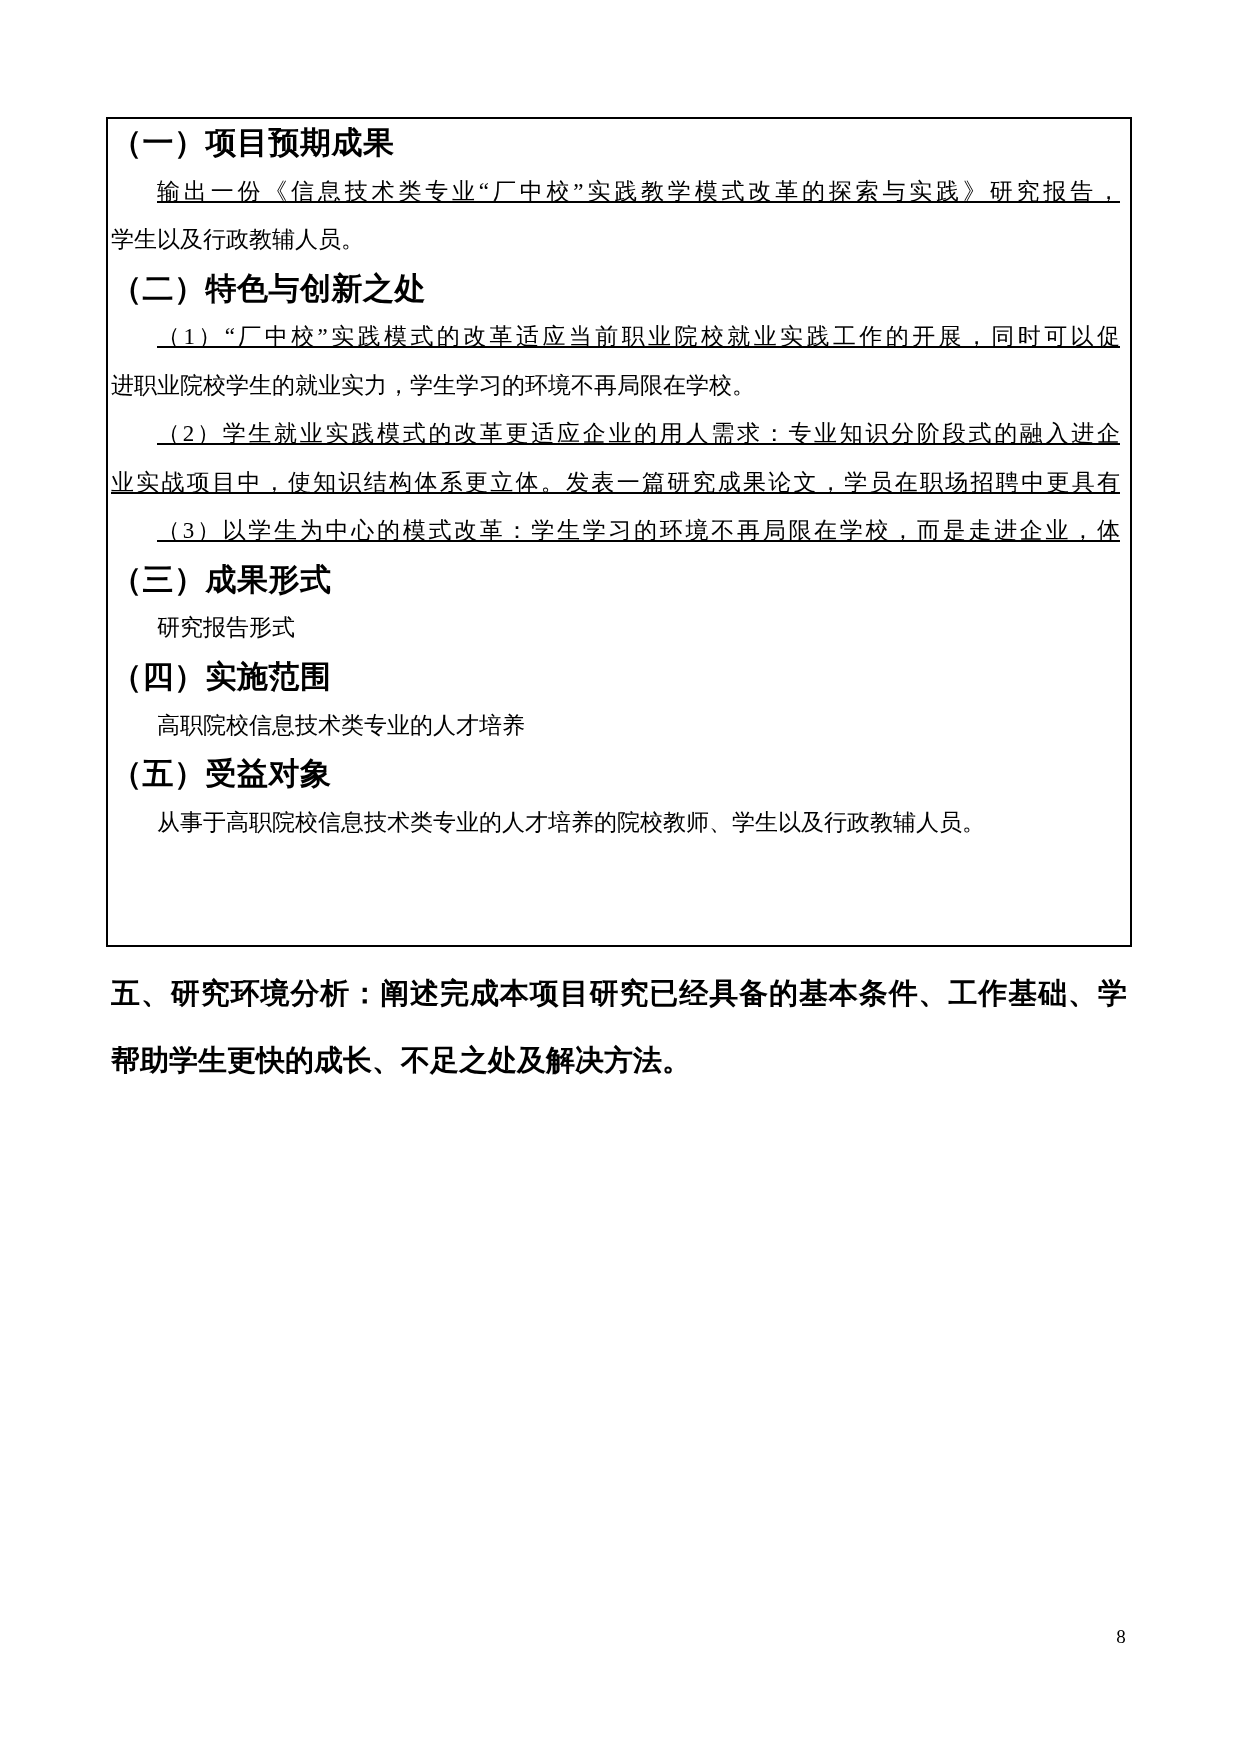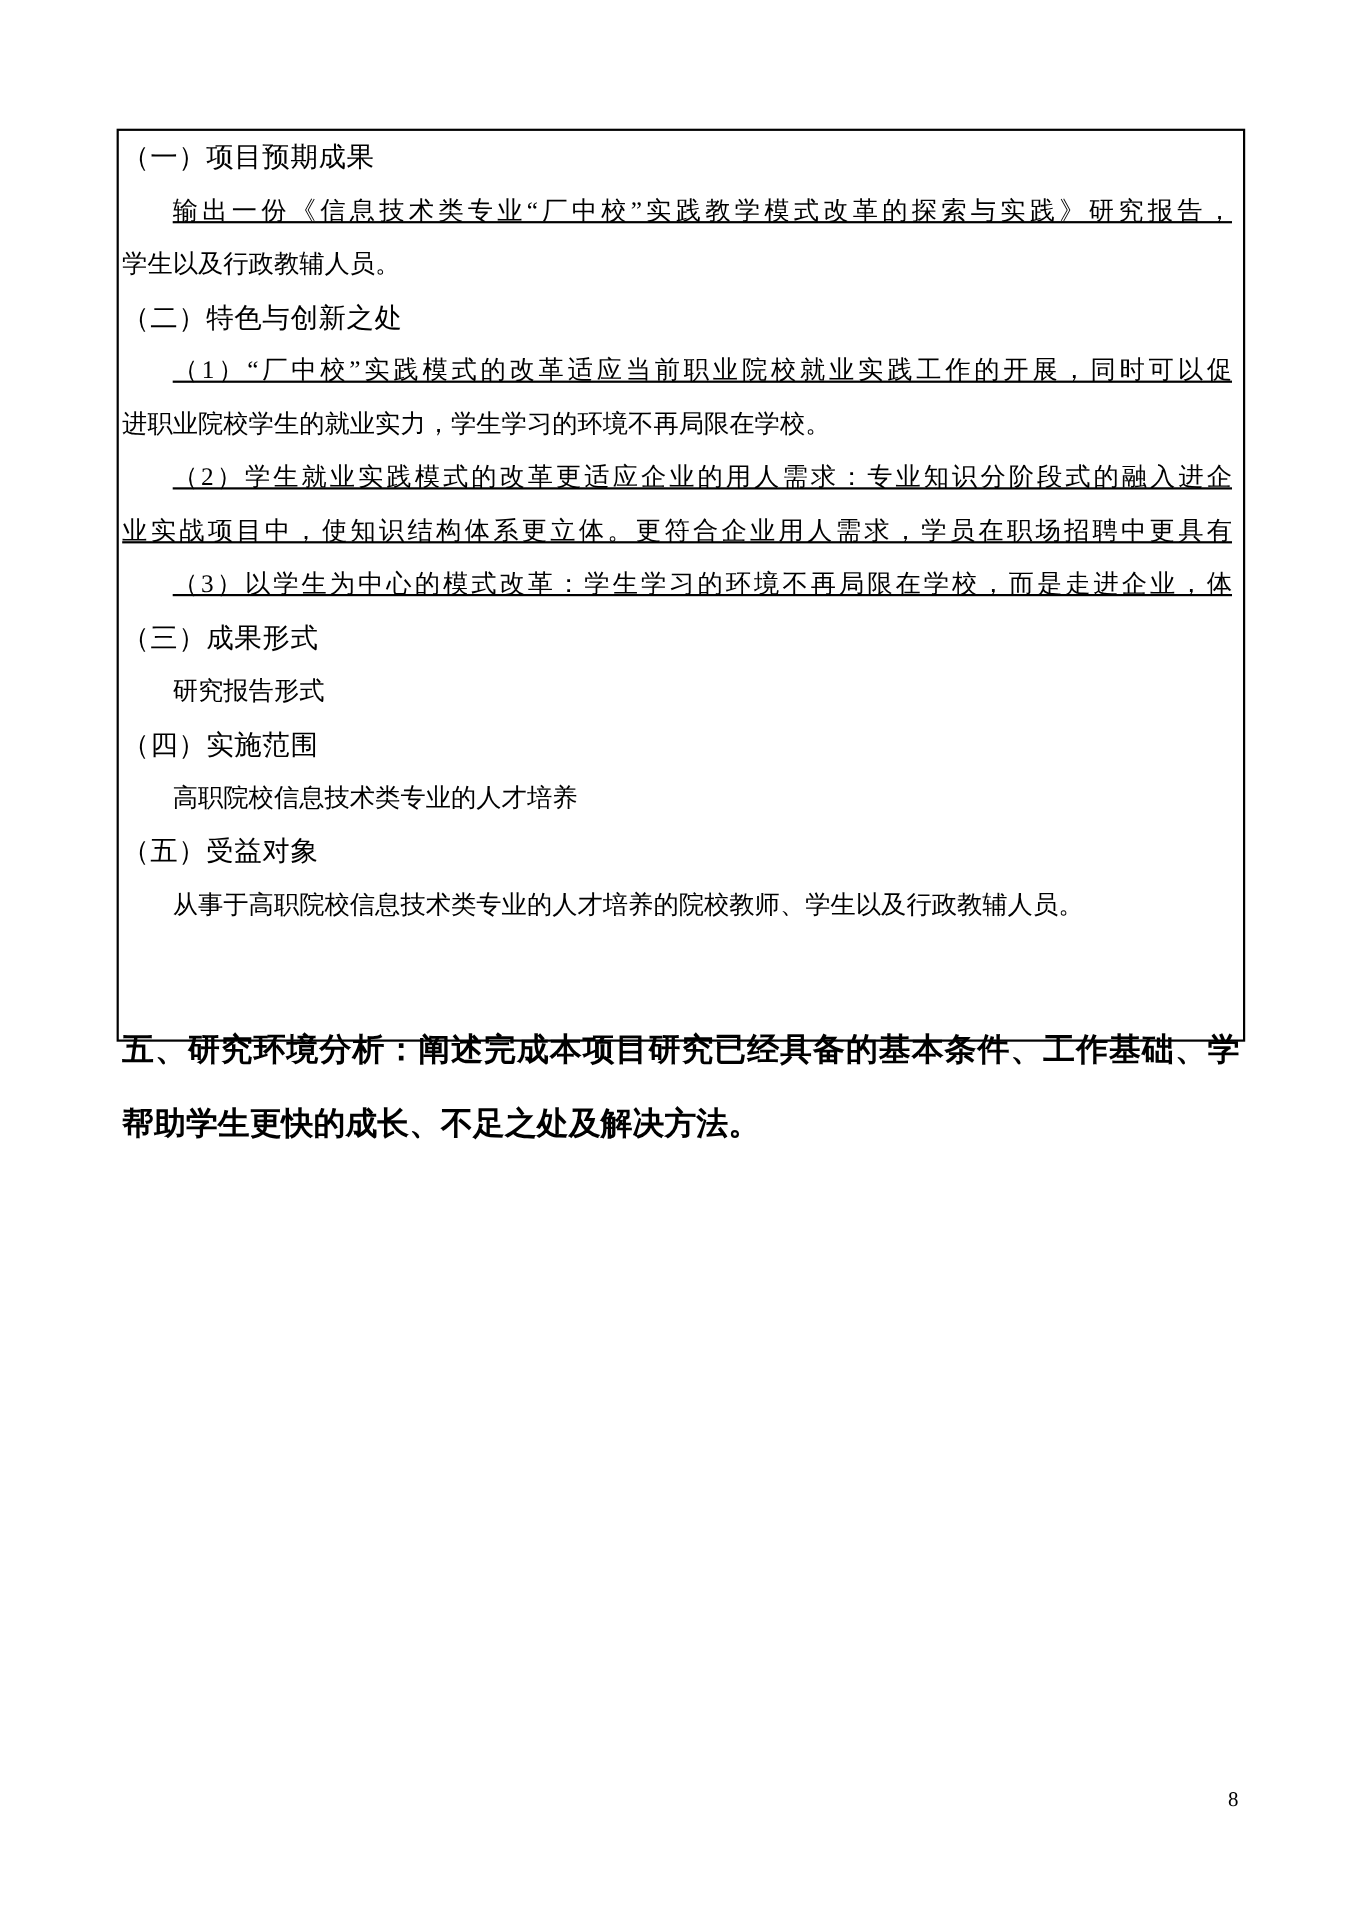--- a/index.html
+++ b/index.html
@@ -36,28 +36,28 @@
   .bline.fill {
     text-align: justify;
     text-align-last: justify;
     text-decoration: underline;
   }
   .bline.indent {
     text-indent: 2em;
   }
   .sec-heading-line {
     font-family: "Liberation Sans", "DejaVu Sans", sans-serif;
-    font-weight: normal;
-    font-size: 25px;
+    font-weight: bold;
+    font-size: 31px;
     letter-spacing: 0.5px;
   }
   .footer-heading {
     position: absolute;
     left: 111px;
-    top: 922px;
+    top: 960px;
     width: 1016px;
   }
   .fline {
     font-family: "Liberation Sans", "DejaVu Sans", sans-serif;
     font-weight: bold;
     font-size: 29px;
     height: 67px;
     line-height: 67px;
     white-space: nowrap;
     overflow: hidden;
@@ -81,21 +81,21 @@
 
 <div class="page">
   <div class="content-box" id="boxContainer">
       <div class="bline sec-heading-line">（一）项目预期成果</div>
       <div class="bline indent fill">输出一份《信息技术类专业“厂中校”实践教学模式改革的探索与实践》研究报告，</div>
       <div class="bline">学生以及行政教辅人员。</div>
       <div class="bline sec-heading-line">（二）特色与创新之处</div>
       <div class="bline indent fill">（1）“厂中校”实践模式的改革适应当前职业院校就业实践工作的开展，同时可以促</div>
       <div class="bline">进职业院校学生的就业实力，学生学习的环境不再局限在学校。</div>
       <div class="bline indent fill">（2）学生就业实践模式的改革更适应企业的用人需求：专业知识分阶段式的融入进企</div>
-      <div class="bline fill">业实战项目中，使知识结构体系更立体。更符合企业用人需求，学员在职场招聘中更具有</div>
+      <div class="bline fill">业实战项目中，使知识结构体系更立体。发表一篇研究成果论文，学员在职场招聘中更具有</div>
       <div class="bline indent fill">（3）以学生为中心的模式改革：学生学习的环境不再局限在学校，而是走进企业，体</div>
       <div class="bline sec-heading-line">（三）成果形式</div>
       <div class="bline indent">研究报告形式</div>
       <div class="bline sec-heading-line">（四）实施范围</div>
       <div class="bline indent">高职院校信息技术类专业的人才培养</div>
       <div class="bline sec-heading-line">（五）受益对象</div>
       <div class="bline indent">从事于高职院校信息技术类专业的人才培养的院校教师、学生以及行政教辅人员。</div>
     </div>
   <div class="footer-heading" id="footerHeading">
       <div class="fline fill">五、研究环境分析：阐述完成本项目研究已经具备的基本条件、工作基础、学</div>

